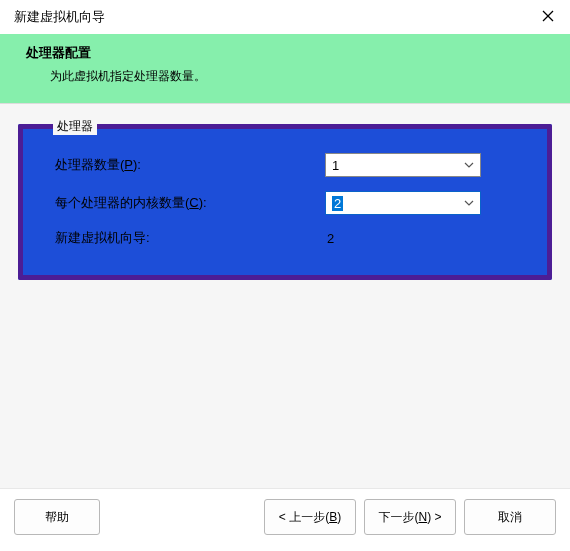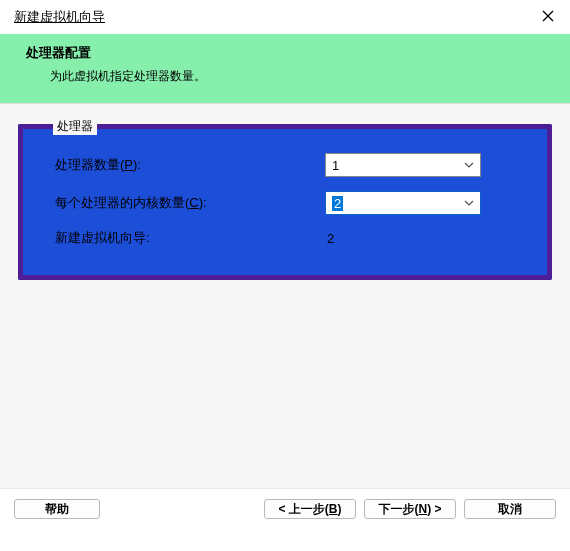--- a/index.html
+++ b/index.html
@@ -11,21 +11,20 @@
       height: 551px;
       overflow: hidden;
       color: #000;
     }
     .titlebar {
       display: flex;
       justify-content: space-between;
       align-items: center;
       padding: 8px 14px 8px 14px;
       background: #fff;
-      text-decoration: underline;
     }
     .close-btn {
       width: 16px; height: 16px;
       display: flex; align-items: center; justify-content: center;
       cursor: pointer;
     }
     .close-btn svg { width: 12px; height: 12px; }
     .header-section {
       padding: 10px 26px 18px 26px;
       border-bottom: 1px solid #dcdcdc;
@@ -89,32 +88,31 @@
     .footer {
       display: flex;
       align-items: center;
       padding: 10px 14px 14px 14px;
       background: #fff;
       gap: 8px;
       border-top: 1px solid #e8e8e8;
     }
     .footer-spacer { flex: 1; }
     .btn {
-      height: 20px;
+      height: 36px;
       min-width: 92px;
       border: 1px solid #b8b8b8;
       background: #fdfdfd;
       border-radius: 3px;
       font-size: 12px;
       display: flex;
       align-items: center;
       justify-content: center;
       cursor: pointer;
       padding: 0 10px;
-      font-weight: bold;
     }
     .btn .accel { text-decoration: underline; }
     .btn-help { min-width: 86px; }
   </style>
 </head>
 <body>
 
 <div class="titlebar">
   <span>新建虚拟机向导</span>
   <span class="close-btn">

